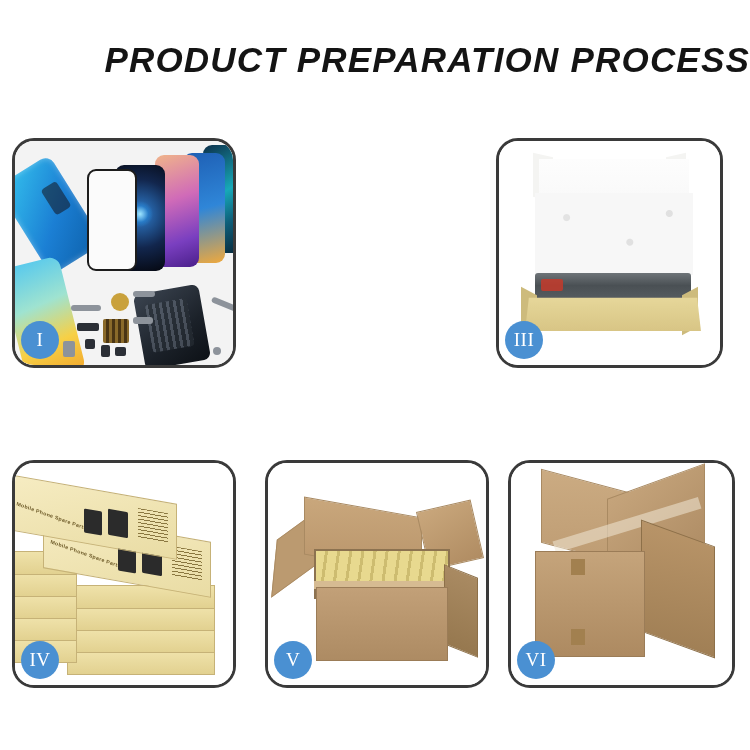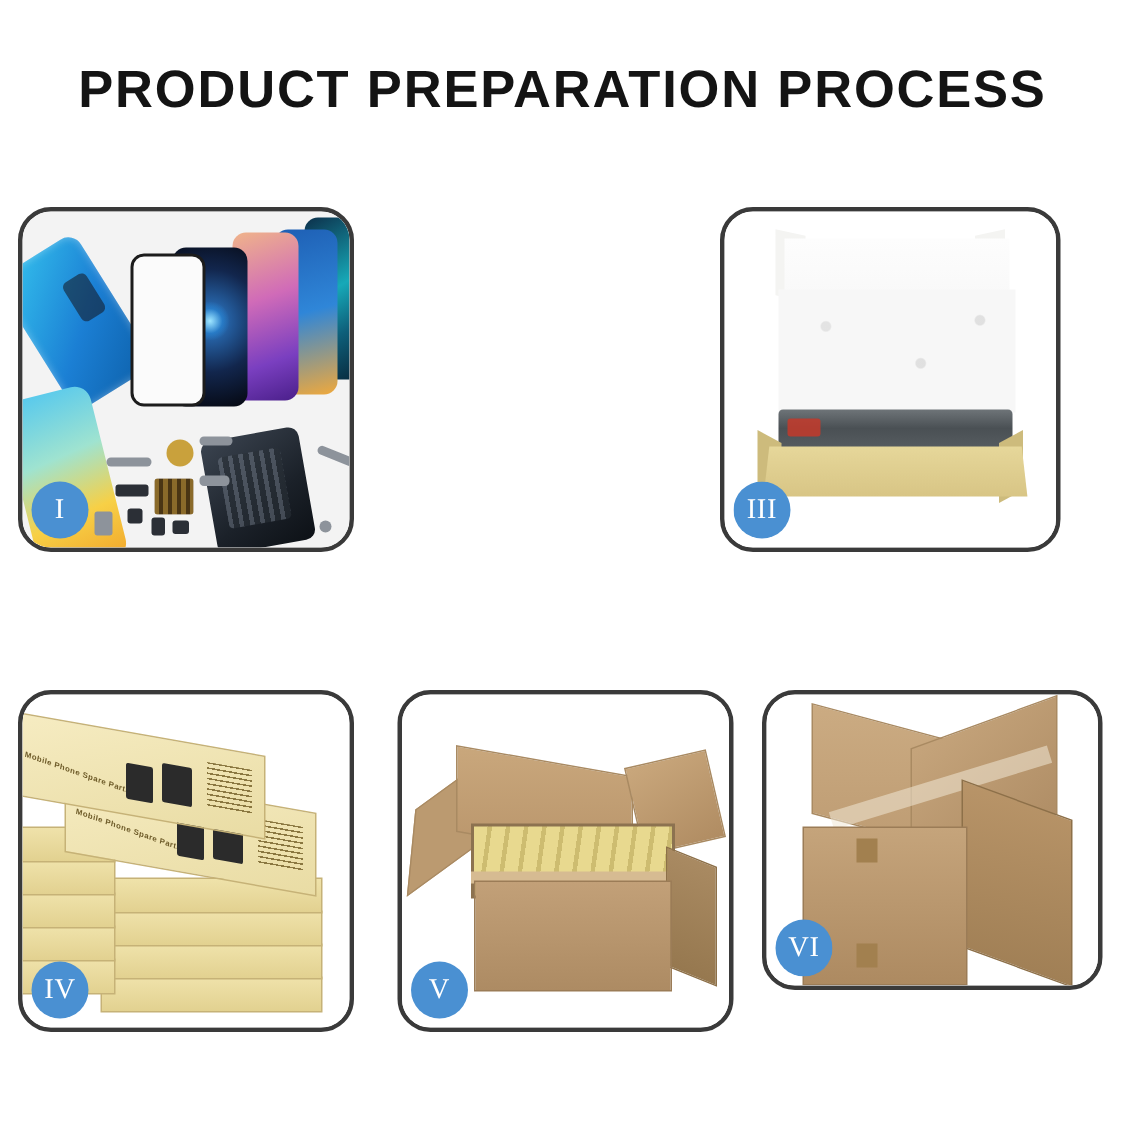--- a/index.html
+++ b/index.html
@@ -6,21 +6,21 @@
   body{
     width:750px;height:750px;
     background:#ffffff;
     font-family:"Liberation Sans","DejaVu Sans",sans-serif;
     overflow:hidden;
     position:relative;
   }
   .page{width:750px;height:750px;position:relative;}
 
   
-  .header{position:absolute;left:0;top:0;width:750px;text-align:center;}
+  .header{position:absolute;left:0;top:0;width:750px;text-align:right;font-style:italic;}
   .title{
     font-size:35px;font-weight:bold;color:#141414;
     letter-spacing:1.2px;line-height:1;
     margin-top:42px;
     transform:scaleX(1.0);
     white-space:nowrap;
     font-family:"Liberation Sans","DejaVu Sans",sans-serif;
   }
   .subtitle{
     font-size:15.5px;color:#1c1c1c;font-weight:normal;
@@ -32,24 +32,24 @@
   .panel{
     position:absolute;
     border:3px solid #3a3a3a;
     border-radius:22px;
     background:#ffffff;
     box-sizing:border-box;
     overflow:hidden;
   }
   .p1{left:12px;  top:0;   width:224px;height:230px;}
   .p2{left:265px; top:0;   width:224px;height:230px;}
-  .p3{left:480px; top:0;   width:227px;height:230px;}
+  .p3{left:496px; top:0;   width:227px;height:230px;}
   .p4{left:12px;  top:322px;width:224px;height:228px;}
   .p5{left:265px; top:322px;width:224px;height:228px;}
-  .p6{left:508px; top:322px;width:227px;height:200px;}
+  .p6{left:508px; top:322px;width:227px;height:228px;}
 
   .stage{position:absolute;inset:0;overflow:hidden;}
 
   .badge{
     position:absolute;left:6px;bottom:6px;
     width:38px;height:38px;border-radius:50%;
     background:#4a90d2;
     color:#ffffff;
     font-family:"Liberation Serif","DejaVu Serif",serif;
     font-size:19px;

